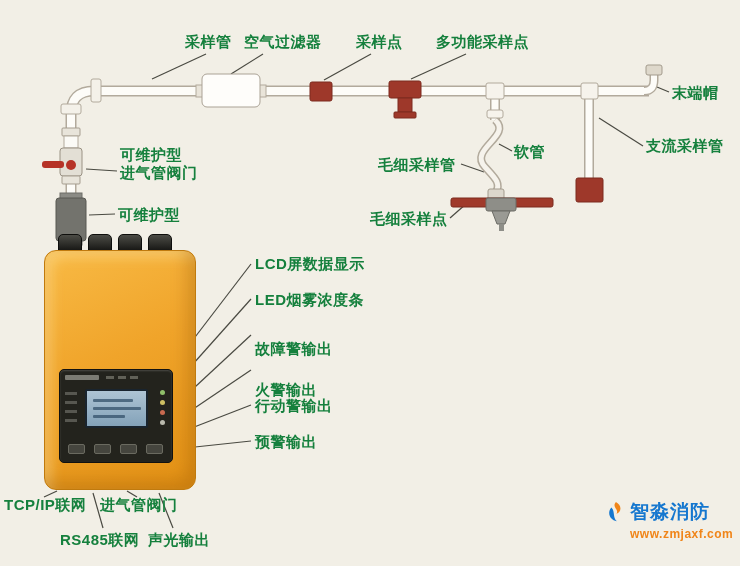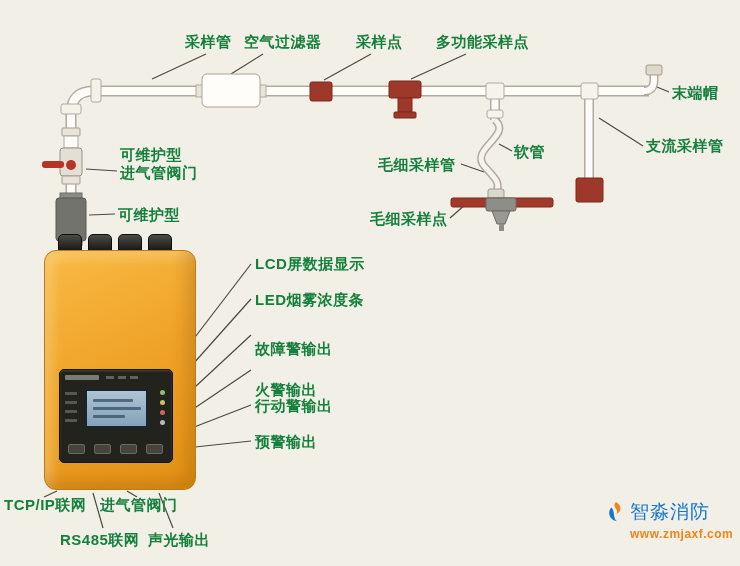--- a/index.html
+++ b/index.html
@@ -27,21 +27,21 @@
   .side-marks { position:absolute; left:5px; top:22px; width:14px; height:36px; }
   .side-marks div { height:3px; width:12px; background:#84847a; opacity:.55; margin-bottom:6px; }
   .leds { position:absolute; right:7px; top:20px; }
   .leds i { display:block; width:5px; height:5px; border-radius:50%; margin-bottom:5px; }
   .btn-row { position:absolute; left:8px; bottom:8px; width:98px; display:flex; gap:9px; }
   .pbtn { width:17px; height:10px; background:#45453e; border:1px solid #6a6a60; border-radius:2px; }
 
   
   .watermark { position:absolute; left:604px; top:499px; width:126px; }
   .wm-row { display:flex; align-items:center; gap:4px; }
-  .wm-brand { color:#1577cf; font-weight:400; font-size:19px; letter-spacing:1px; }
+  .wm-brand { color:#1577cf; font-weight:700; font-size:19px; letter-spacing:1px; }
   .wm-site { display:block; margin-top:2px; margin-left:26px; color:#f08519; font-size:12px; font-weight:600; letter-spacing:.5px; }
 </style>
 </head>
 <body>
 
 <div class="stage">
 
   <svg class="layer" width="740" height="566" viewBox="0 0 740 566">
 
     <g stroke="#4a4a42" stroke-width="1.2" fill="none">

